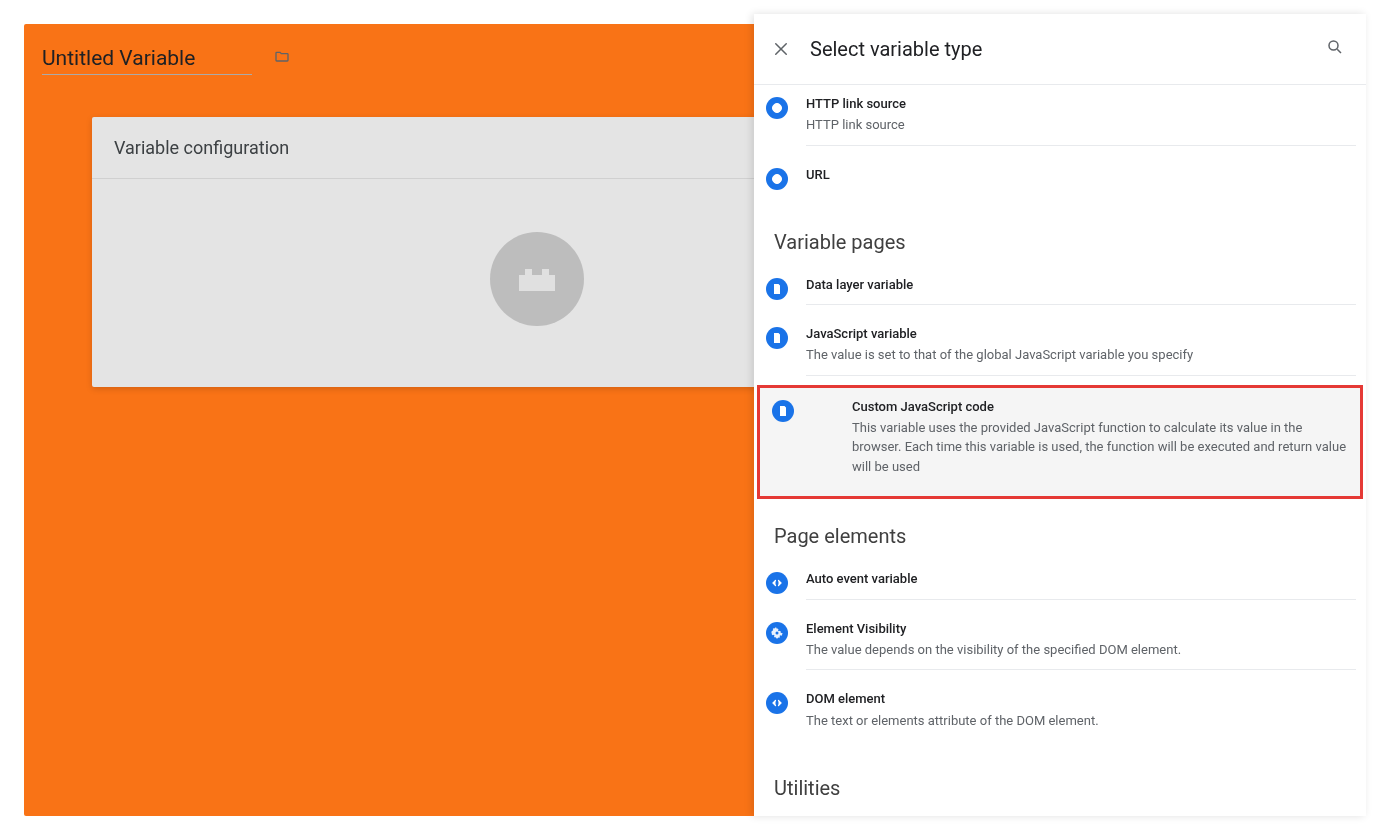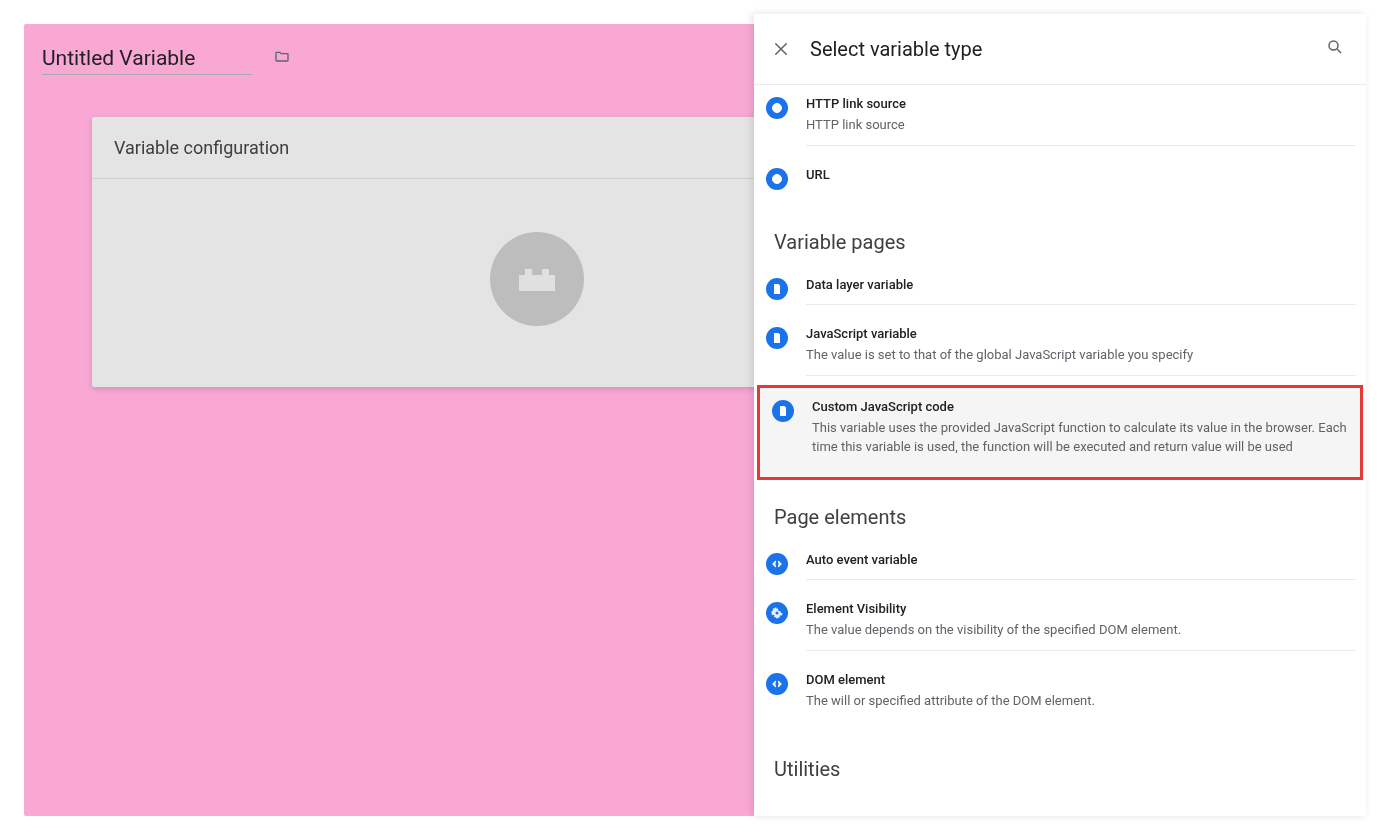--- a/index.html
+++ b/index.html
@@ -14,21 +14,21 @@
       background: #fff;
       overflow: hidden;
       position: relative;
     }
     .main-area {
       position: absolute;
       left: 24px;
       top: 24px;
       right: 24px;
       bottom: 24px;
-      background: #f9a8d4;
+      background: #f97316;
       border-radius: 2px;
     }
     .header-bar {
       display: flex;
       align-items: center;
       padding: 18px 18px 14px 18px;
     }
     .title-input {
       font-size: 21px;
       color: #202124;
@@ -129,20 +129,21 @@
     .type-item {
       display: flex;
       padding: 10px 10px 10px 10px;
       cursor: pointer;
       position: relative;
     }
     .type-item.highlighted {
       background: #f5f5f5;
       border: 3px solid #e53935;
       margin: -1px 3px -1px 3px;
+      gap: 40px;
     }
     .type-icon {
       width: 22px;
       height: 22px;
       border-radius: 50%;
       display: flex;
       align-items: center;
       justify-content: center;
       flex-shrink: 0;
       margin-top: 2px;
@@ -315,19 +316,19 @@
         </div>
         <div class="type-item">
           <div class="type-icon icon-blue">
             <svg class="svg-icon" viewBox="0 0 24 24" fill="none" stroke="#fff" stroke-width="2.5" stroke-linecap="round">
               <polyline points="9 7 4 12 9 17"></polyline>
               <polyline points="15 7 20 12 15 17"></polyline>
             </svg>
           </div>
           <div class="type-text">
             <div class="type-title">DOM element</div>
-            <div class="type-desc">The will or specified attribute of the DOM element.</div>
+            <div class="type-desc">The text or elements attribute of the DOM element.</div>
           </div>
         </div>
       </div>
       <div class="section-header">Utilities</div>
     </div>
 </div>
 
 </body></html>

